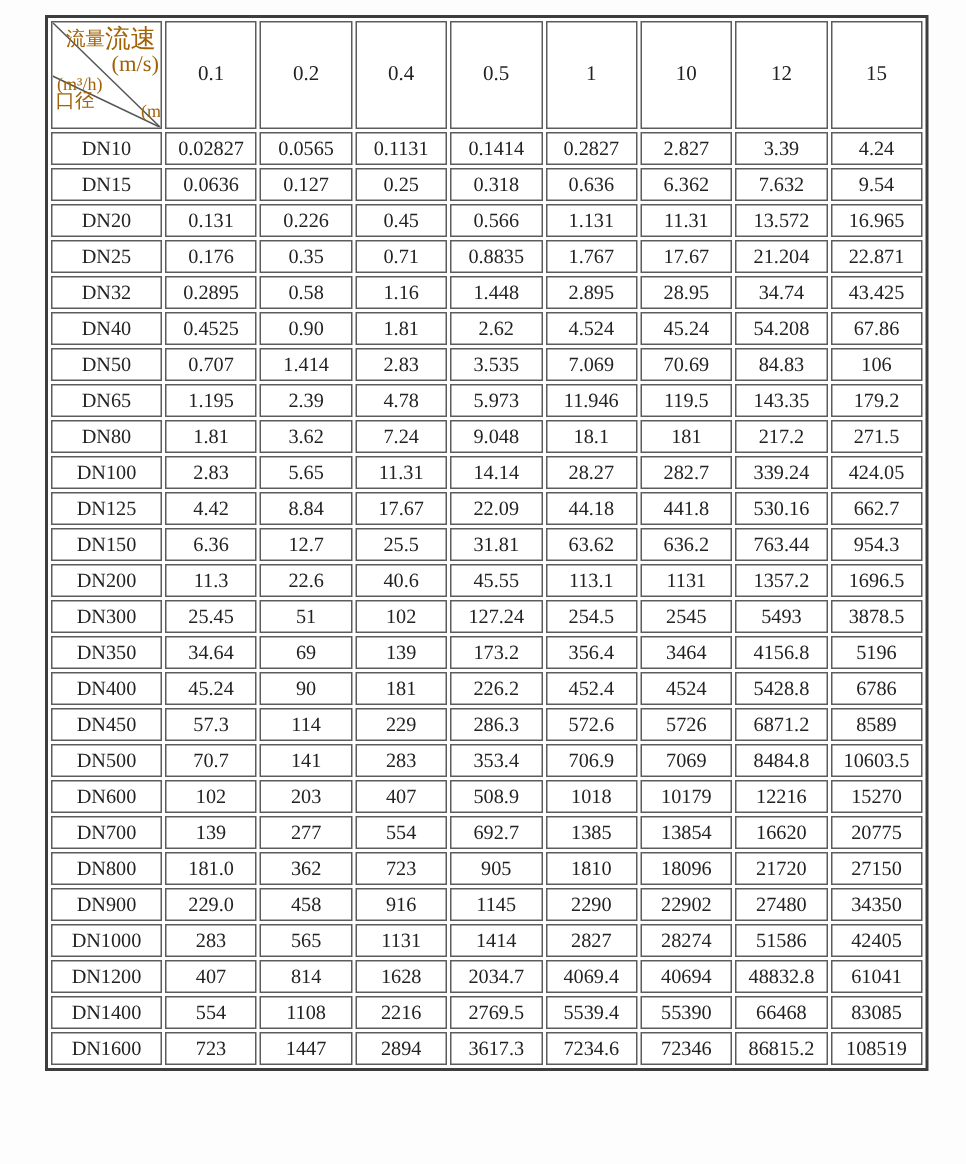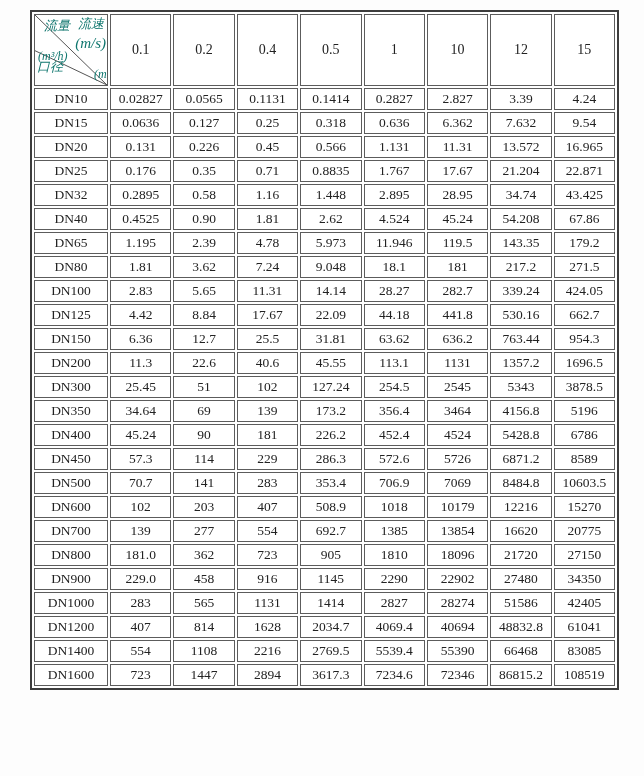--- a/index.html
+++ b/index.html
@@ -48,27 +48,26 @@
   }
   th.corner svg.diag {
     position: absolute;
     left: 0; top: 0;
     width: 100%; height: 100%;
     display: block;
   }
   th.corner .clabel {
     position: absolute;
     line-height: 1;
-    color: #0f766e;
+    color: #a16207;
     white-space: nowrap;
-    font-style: italic;
   }
   .c-flow      { left: 9px;  top: 4px;   font-size: 13px; }
   .c-flowunit  { left: 3px;  top: 35px;  font-size: 12px; }
-  .c-vel       { right: 3px; top: 2px;   font-size: 13px; margin-left: 36px; }
+  .c-vel       { right: 3px; top: 2px;   font-size: 17px; margin-left: 36px; }
   .c-velunit   { right: 1px; top: 21px;  font-size: 15px; }
   .c-dia       { left: 2px;  bottom: 12px; font-size: 13px; }
   .c-diaunit   { left: 36px; bottom: 5px;  font-size: 12px; padding-left: 23px; }
   tbody th.dn-cell { font-size: 13.5px; }
 </style>
 </head>
 <body>
 
 <div class="page">
   <table class="flow-table">
@@ -162,20 +161,31 @@
           <td>0.4525</td>
           <td>0.90</td>
           <td>1.81</td>
           <td>2.62</td>
           <td>4.524</td>
           <td>45.24</td>
           <td>54.208</td>
           <td>67.86</td>
         </tr>
         <tr>
+          <th class="dn-cell">DN50</th>
+          <td>0.707</td>
+          <td>1.414</td>
+          <td>2.83</td>
+          <td>3.535</td>
+          <td>7.069</td>
+          <td>70.69</td>
+          <td>84.83</td>
+          <td>106</td>
+        </tr>
+        <tr>
           <th class="dn-cell">DN65</th>
           <td>1.195</td>
           <td>2.39</td>
           <td>4.78</td>
           <td>5.973</td>
           <td>11.946</td>
           <td>119.5</td>
           <td>143.35</td>
           <td>179.2</td>
         </tr>
@@ -235,21 +245,21 @@
           <td>1696.5</td>
         </tr>
         <tr>
           <th class="dn-cell">DN300</th>
           <td>25.45</td>
           <td>51</td>
           <td>102</td>
           <td>127.24</td>
           <td>254.5</td>
           <td>2545</td>
-          <td>5343</td>
+          <td>5493</td>
           <td>3878.5</td>
         </tr>
         <tr>
           <th class="dn-cell">DN350</th>
           <td>34.64</td>
           <td>69</td>
           <td>139</td>
           <td>173.2</td>
           <td>356.4</td>
           <td>3464</td>

